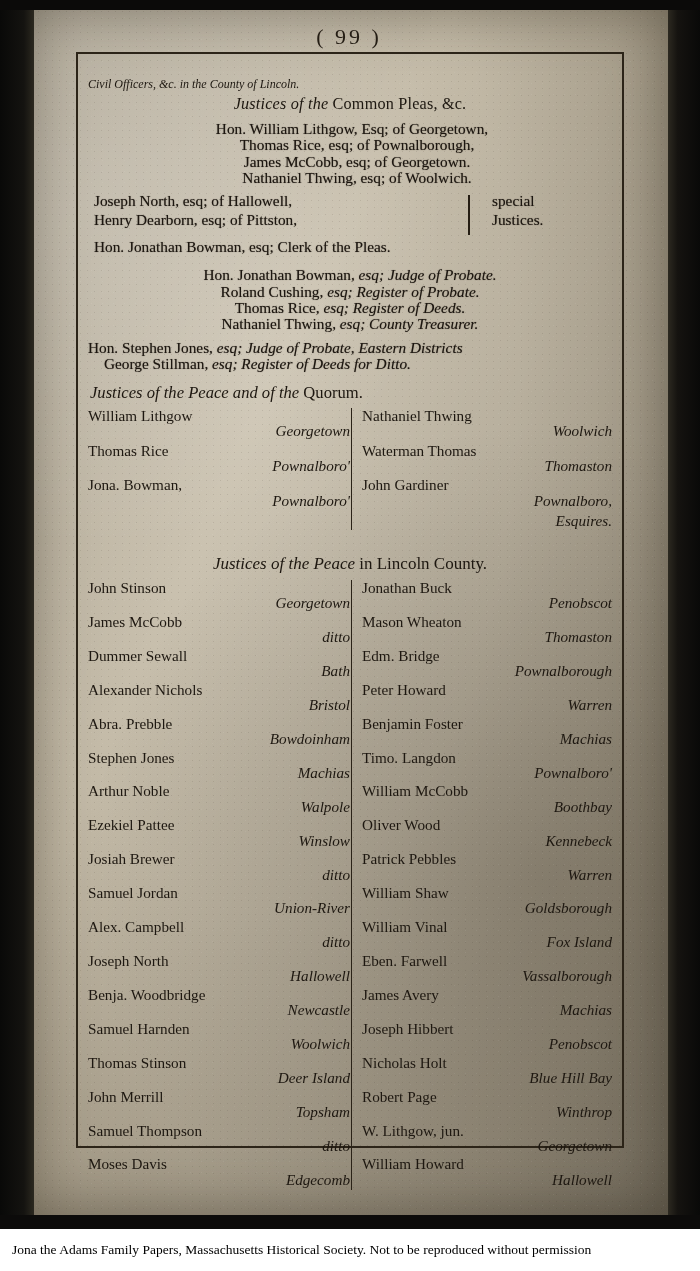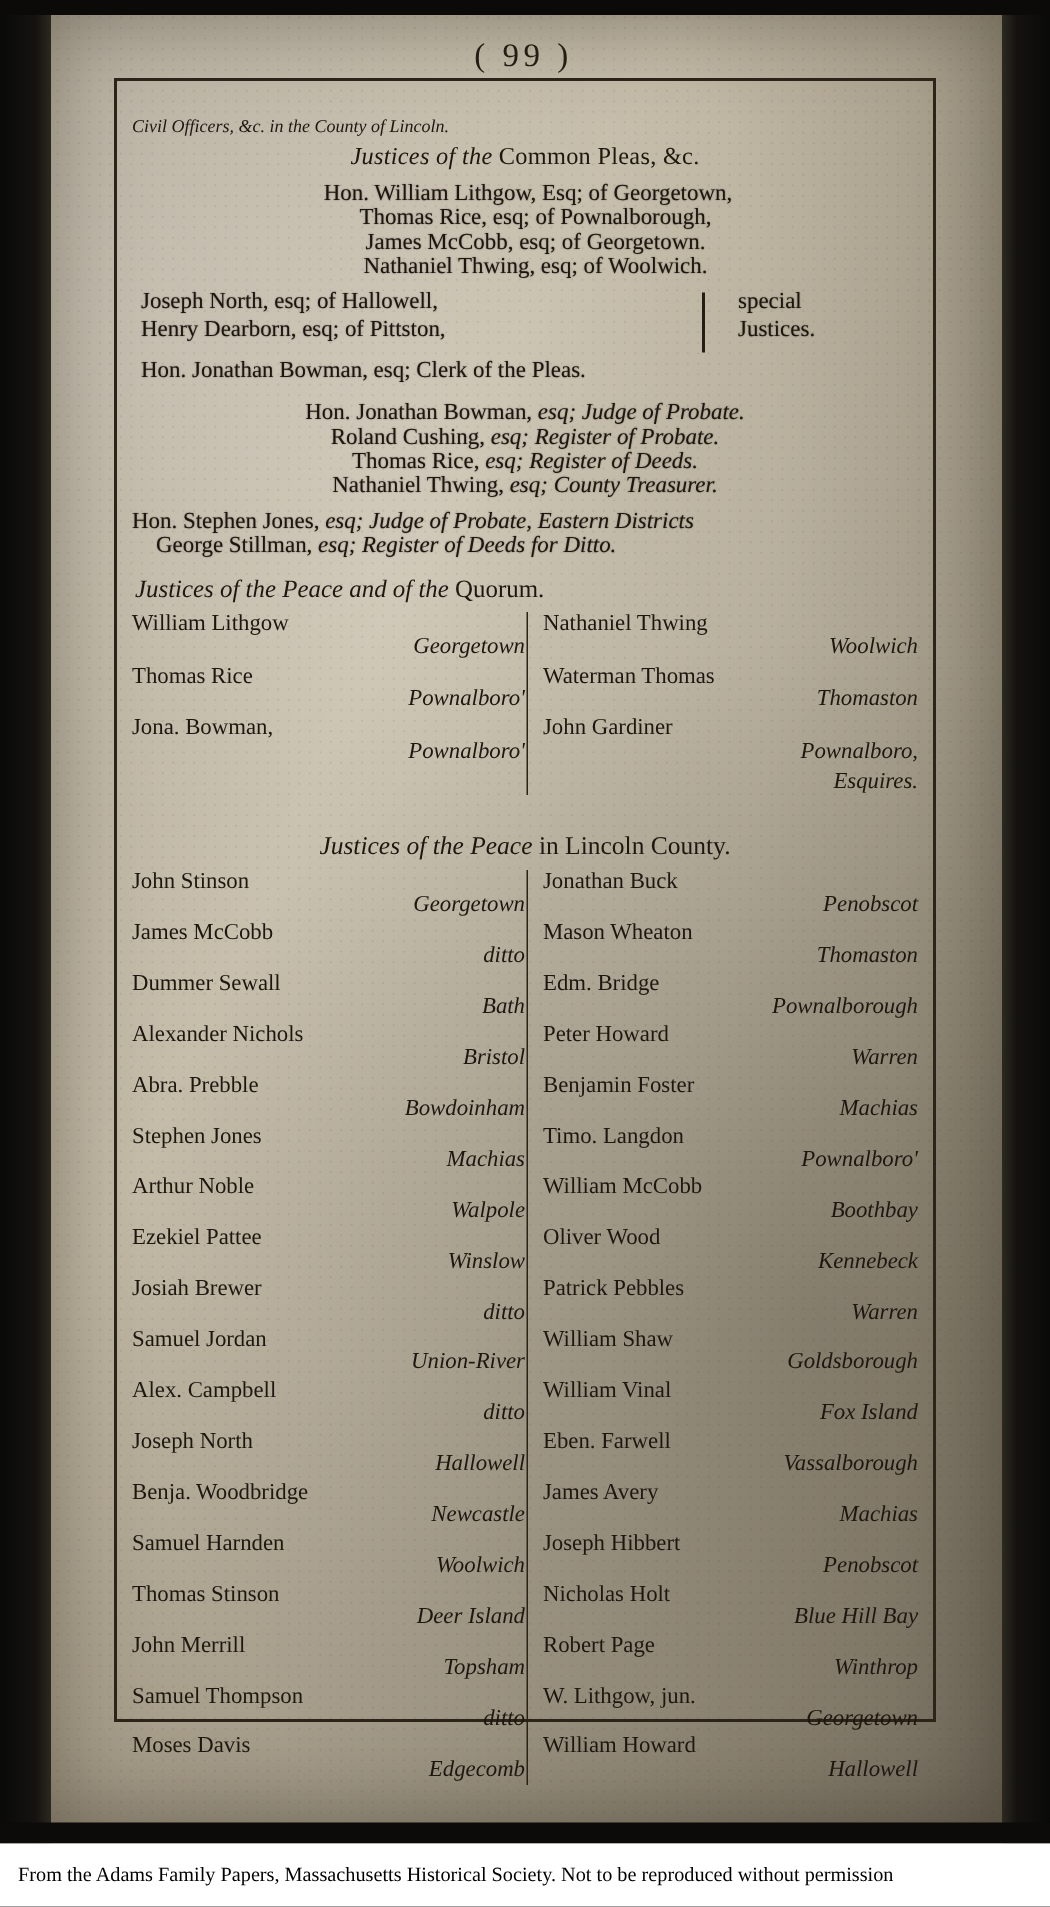--- a/index.html
+++ b/index.html
@@ -502,13 +502,13 @@
 
     </div>
   </div>
 
   <div id="gutter-left"></div>
   <div id="gutter-right"></div>
   <div id="gutter-top"></div>
   <div id="gutter-bottom"></div>
 </div>
 
-<div id="credit">From the Adams Family Papers, Massachusetts Historical Society.  Not to be reproduced without permission</div>
+<div id="credit">Jona the Adams Family Papers, Massachusetts Historical Society.  Not to be reproduced without permission</div>
 
 </body></html>

